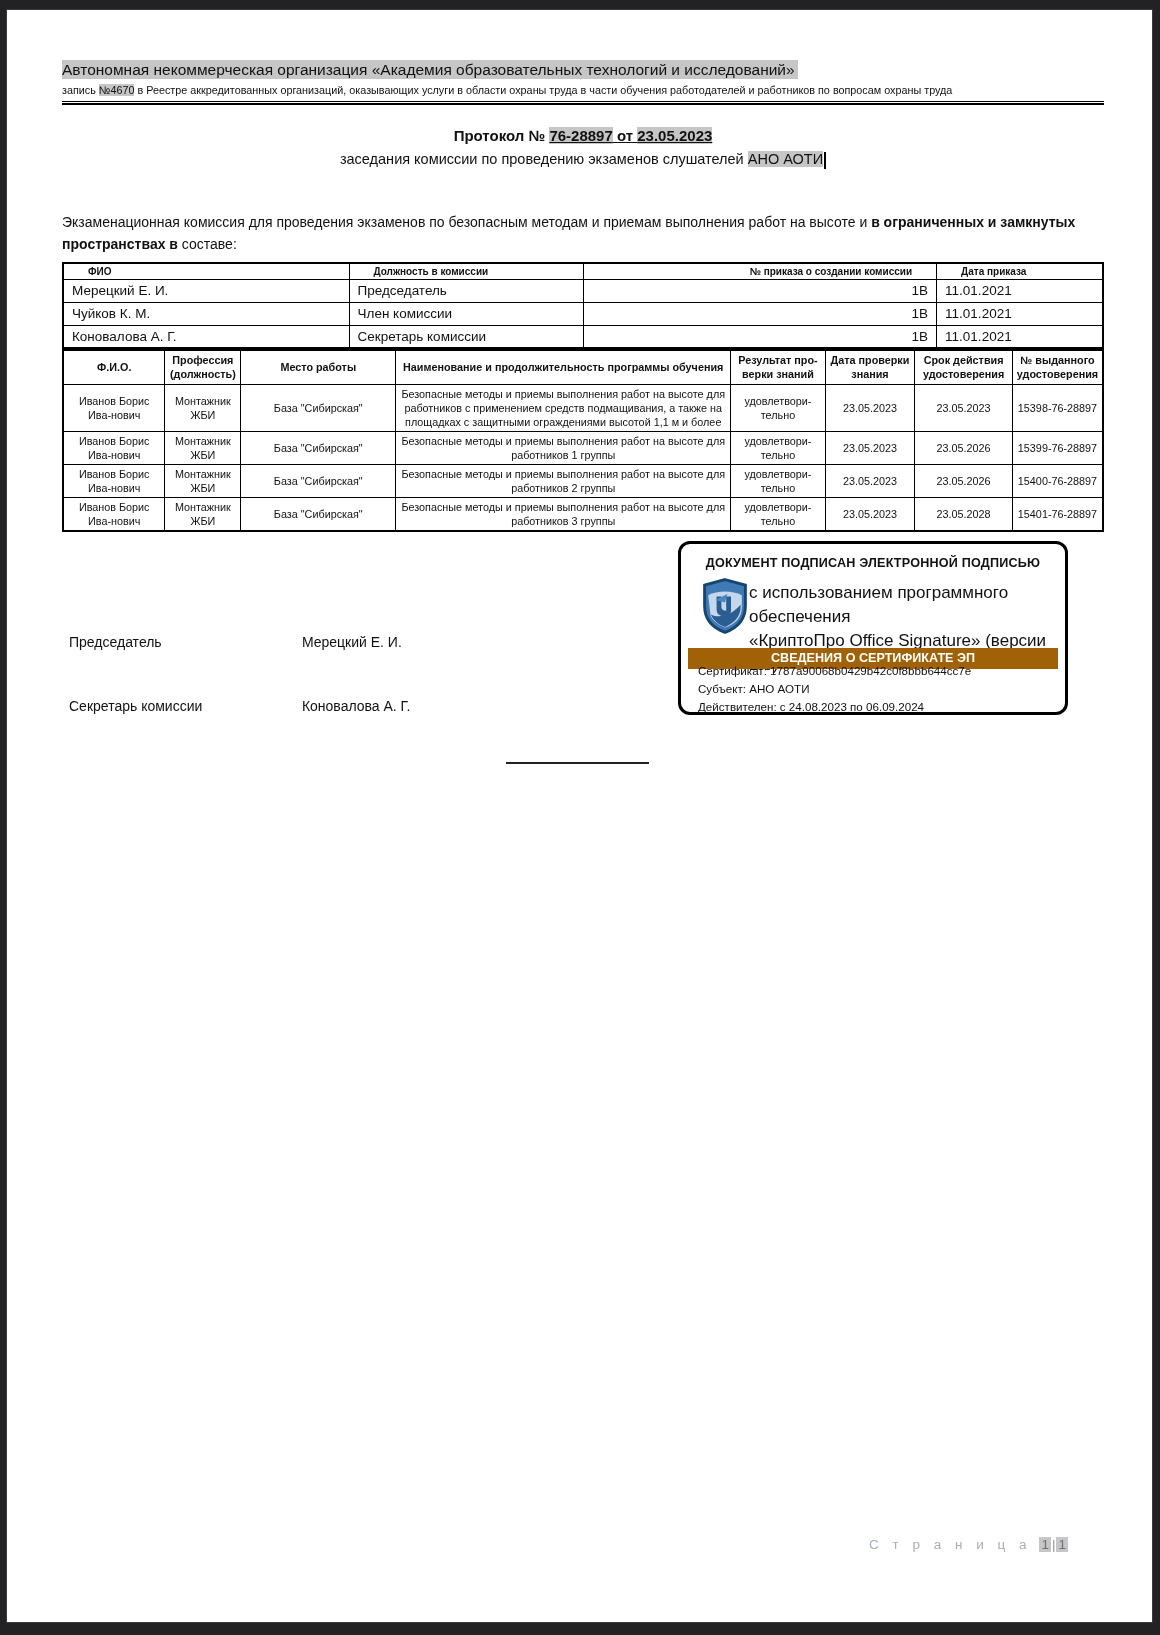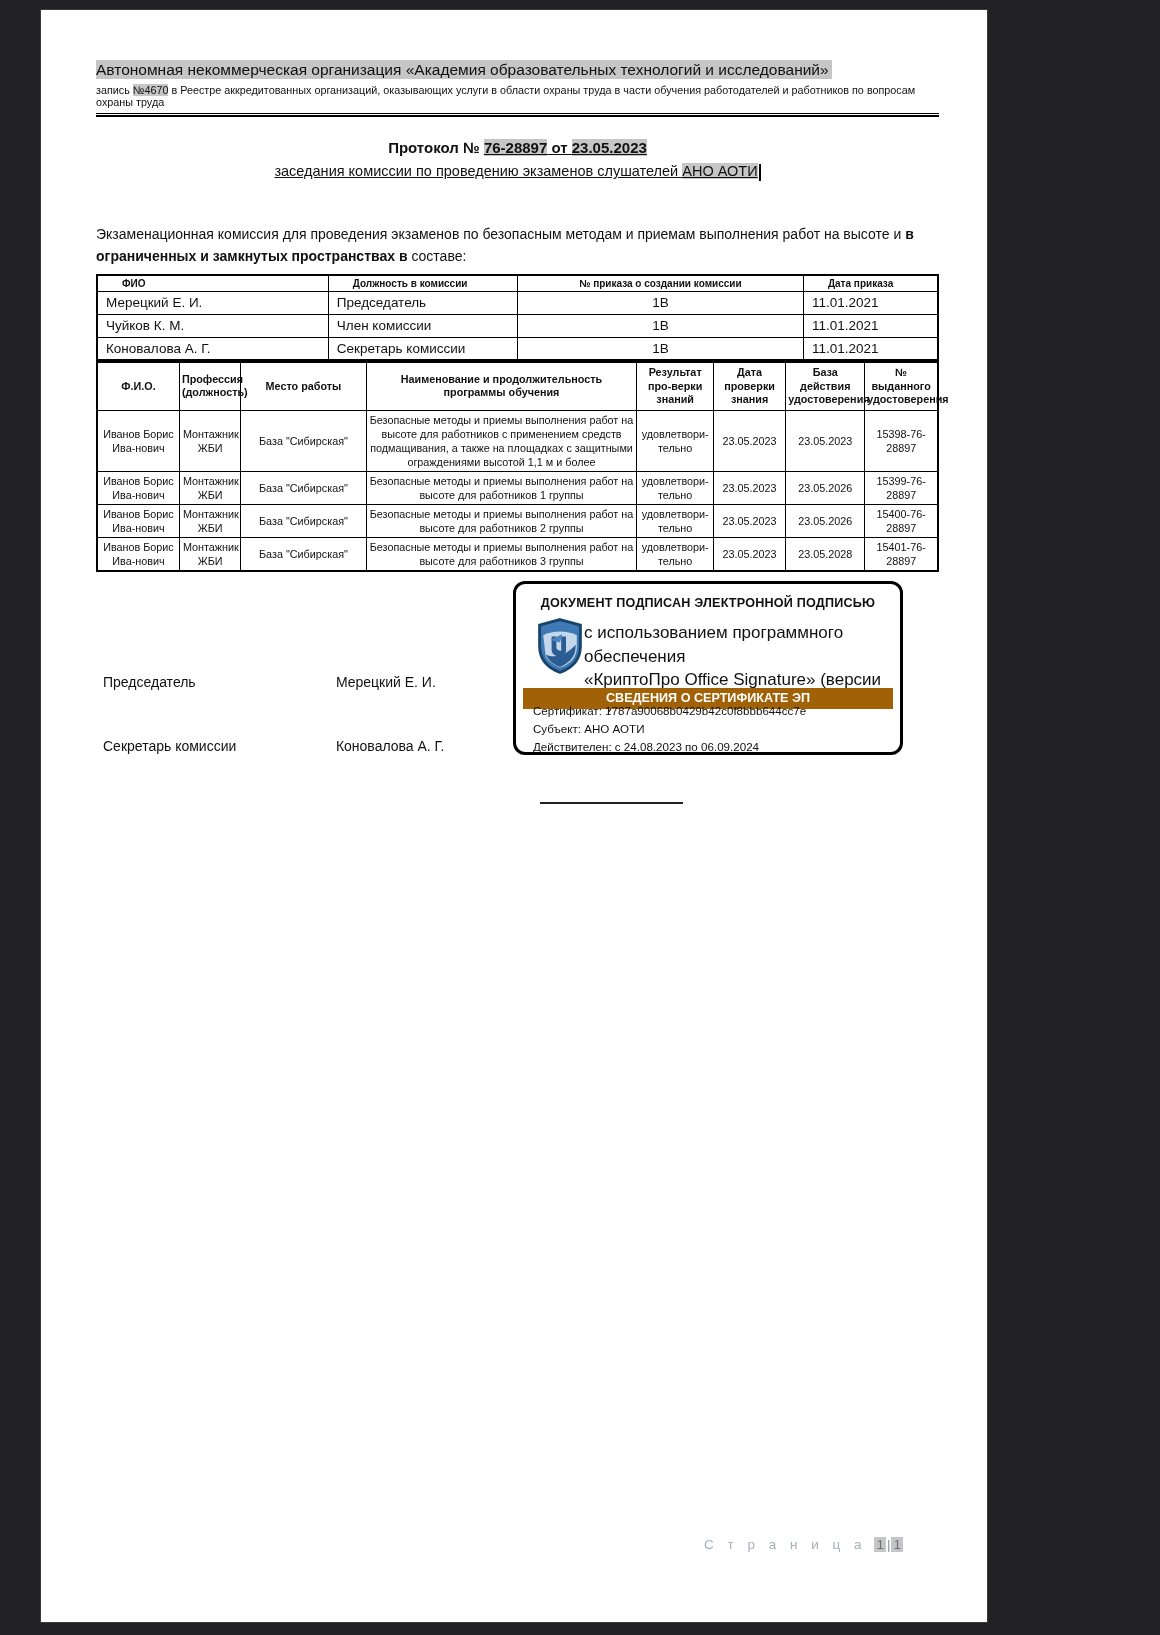--- a/index.html
+++ b/index.html
@@ -5,24 +5,23 @@
   * { margin:0; padding:0; box-sizing:border-box; }
   html,body { width:1160px; height:1635px; }
   body {
     background:#222224;
     font-family:"Liberation Sans", sans-serif;
     color:#111;
     position:relative;
   }
   .page {
     position:absolute; left:7px; top:10px;
-    width:946px; height:1612px;
+    width:1145px; height:1612px;
     background:#ffffff;
     box-shadow:0 0 0 1px #3a3a3a;
-    margin-left:34px;
   }
   .content { padding:0 48px 0 55px; }
 
   
   .org-name {
     display:inline; margin-top:0;
     font-size:15.5px; line-height:1.3;
     background:#c6c6c6;
     padding:1px 3px 1px 0;
   }
@@ -32,34 +31,34 @@
   .rule-double {
     border-top:1px solid #000;
     border-bottom:2px solid #000;
     height:4px;
   }
 
   
   .title-line { text-align:center; margin-top:22px; font-size:15px; font-weight:bold; }
   .title-line .num { font-weight:bold; text-decoration:underline; }
   .title-line .ot { font-weight:bold; text-decoration:underline; }
-  .subtitle-line { text-align:center; margin-top:7px; font-size:14.5px;text-decoration:underline; }
+  .subtitle-line { text-align:center; margin-top:7px; font-size:14.5px; }
   .cursor-bar { display:inline-block; width:2px; height:17px; background:#000; vertical-align:middle; margin-left:1px; }
 
   
   .intro { margin-top:42px; font-size:14px; line-height:1.6; }
   .intro b { font-weight:bold; }
 
   
   table { border-collapse:collapse; width:100%; table-layout:fixed; }
   th, td { border:1.5px solid #000; }
   .t1 { margin-top:6px; font-size:13.5px; border:2px solid #000; }
   .t1 th { text-align:left; padding:2px 24px; font-size:10px; }
   .t1 td { padding:2px 8px; height:23px; }
-  .t1 th.c, .t1 td.c { text-align:center; }
+  .t1 th.c, .t1 td.c { text-align:right; }
   .results-intro { margin-top:24px; font-size:14px; padding-bottom:2px; }
   .t2 { font-size:10.8px; border:2px solid #000; }
   .t2 th { text-align:center; font-weight:bold; padding:3px 2px; line-height:1.25; }
   .t2 td { text-align:center; padding:2px 3px; line-height:1.3; }
 
   
   .sig-region { position:relative; margin-top:0; height:330px; }
   .stamp {
     position:absolute; top:9px; right:36px;
     width:390px; height:174px;
@@ -157,21 +156,21 @@
           <col style="width:8.7%">
       </colgroup>
       <tbody>
           <tr>
         <th>Ф.И.О.</th>
         <th>Профессия (должность)</th>
         <th>Место работы</th>
         <th>Наименование и продолжительность программы обучения</th>
         <th>Результат про-верки знаний</th>
         <th>Дата проверки знания</th>
-        <th>База действия удостоверения</th>
+        <th>Срок действия удостоверения</th>
         <th>№ выданного удостоверения</th>
       </tr>
       <tr>
         <td>Иванов Борис Ива-нович</td>
         <td>Монтажник ЖБИ</td>
         <td>База "Сибирская"</td>
         <td>Безопасные методы и приемы выполнения работ на высоте для работников с применением средств подмащивания, а также на площадках с защитными ограждениями высотой 1,1 м и более</td>
         <td>удовлетвори-тельно</td>
         <td>23.05.2023</td>
         <td>23.05.2023</td>

